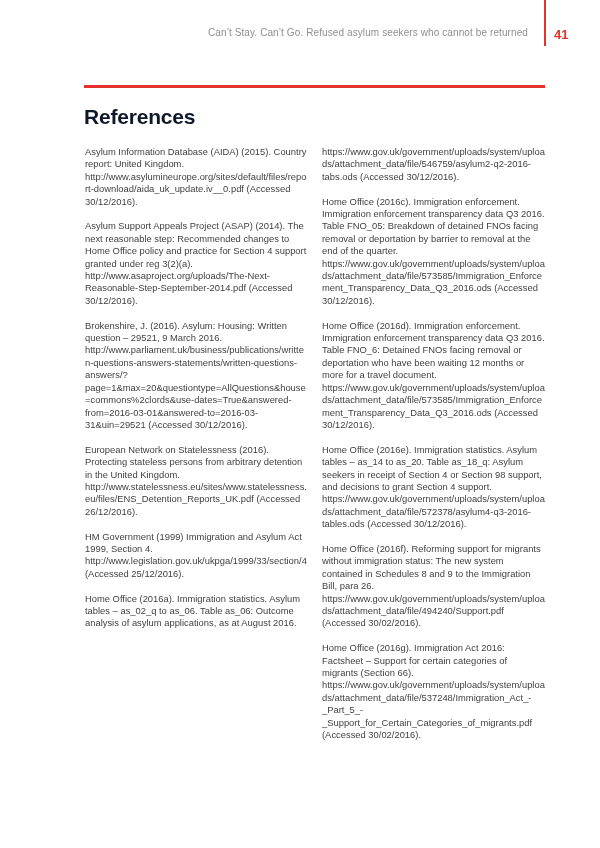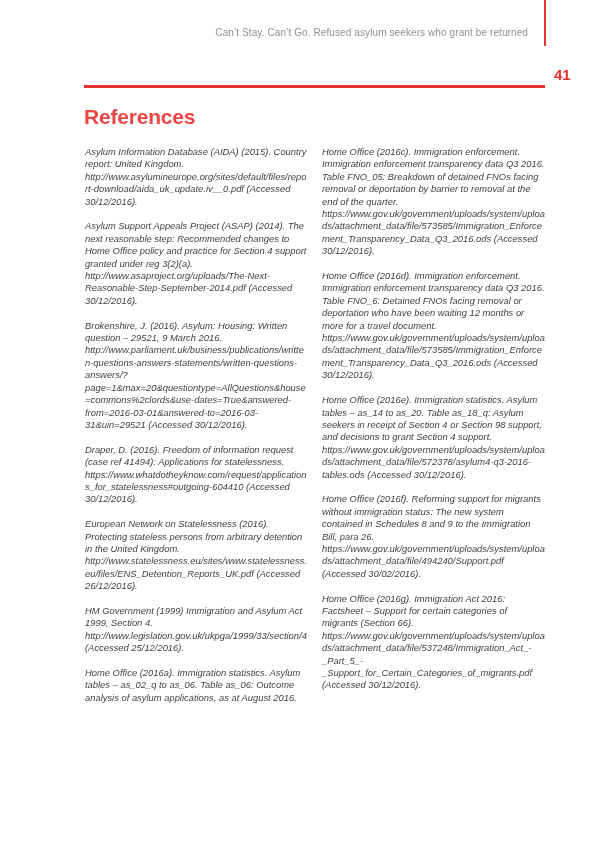--- a/index.html
+++ b/index.html
@@ -31,89 +31,87 @@
     left: 544px;
     top: 0;
     width: 2px;
     height: 46px;
     background: #e5322d;
   }
   .page-number {
     position: absolute;
     top: 27px;
     left: 554px;
-    font-size: 15px;
+    font-size: 13px;
     font-weight: bold;
     color: #e5322d;
-    margin-top: 39px;
   }
   .section-rule {
     position: absolute;
     left: 84px;
     top: 85px;
     width: 461px;
     height: 3px;
     background: #e5322d;
   }
   .page-title {
     position: absolute;
     left: 84px;
     top: 91px;
     font-size: 21px;
     font-weight: bold;
-    color: #ef4444;
+    color: #0f172a;
     letter-spacing: -0.2px;
   }
   .columns {
     position: absolute;
     left: 85px;
     top: 146px;
     width: 460px;
     display: flex;
     gap: 14px;
-    font-style: italic;
   }
   .col {
     width: 223px;
     font-size: 9.4px;
     line-height: 12.4px;
     color: #3f3f3f;
     overflow-wrap: anywhere;
   }
   .ref {
     margin: 0 0 12.4px 0;
   }
 </style>
 </head>
 <body>
 
 <div class="page">
 
-  <div class="running-title">Can’t Stay. Can’t Go. Refused asylum seekers who grant be returned</div>
+  <div class="running-title">Can’t Stay. Can’t Go. Refused asylum seekers who cannot be returned</div>
 
   <div class="header-divider"></div>
 
   <div class="page-number">41</div>
 
   <div class="section-rule"></div>
 
   <h1 class="page-title">References</h1>
 
   <div class="columns">
     <div class="col">
       <p class="ref">Asylum Information Database (AIDA) (2015). Country report: United Kingdom. http://www.asylumineurope.org/sites/default/files/report-download/aida_uk_update.iv__0.pdf (Accessed 30/12/2016).</p>
       <p class="ref">Asylum Support Appeals Project (ASAP) (2014). The next reasonable step: Recommended changes to Home Office policy and practice for Section 4 support granted under reg 3(2)(a). http://www.asaproject.org/uploads/The-Next-Reasonable-Step-September-2014.pdf (Accessed 30/12/2016).</p>
       <p class="ref">Brokenshire, J. (2016). Asylum: Housing: Written question – 29521, 9 March 2016. http://www.parliament.uk/business/publications/written-questions-answers-statements/written-questions-answers/?page=1&amp;max=20&amp;questiontype=AllQuestions&amp;house=commons%2clords&amp;use-dates=True&amp;answered-from=2016-03-01&amp;answered-to=2016-03-31&amp;uin=29521 (Accessed 30/12/2016).</p>
-      <p class="ref">Draper, D. (2016). Freedom of information request (case ref 41494): Applications for statelessness. https://www.whatdotheyknow.com/request/applications_for_statelessness#outgoing-604410 (Accessed 30/12/2016).</p>
       <p class="ref">European Network on Statelessness (2016). Protecting stateless persons from arbitrary detention in the United Kingdom. http://www.statelessness.eu/sites/www.statelessness.eu/files/ENS_Detention_Reports_UK.pdf (Accessed 26/12/2016).</p>
       <p class="ref">HM Government (1999) Immigration and Asylum Act 1999, Section 4. http://www.legislation.gov.uk/ukpga/1999/33/section/4 (Accessed 25/12/2016).</p>
       <p class="ref">Home Office (2016a). Immigration statistics. Asylum tables – as_02_q to as_06. Table as_06: Outcome analysis of asylum applications, as at August 2016.</p>
     </div>
     <div class="col">
+      <p class="ref">https://www.gov.uk/government/uploads/system/uploads/attachment_data/file/546759/asylum2-q2-2016-tabs.ods (Accessed 30/12/2016).</p>
       <p class="ref">Home Office (2016c). Immigration enforcement. Immigration enforcement transparency data Q3 2016. Table FNO_05: Breakdown of detained FNOs facing removal or deportation by barrier to removal at the end of the quarter. https://www.gov.uk/government/uploads/system/uploads/attachment_data/file/573585/Immigration_Enforcement_Transparency_Data_Q3_2016.ods (Accessed 30/12/2016).</p>
       <p class="ref">Home Office (2016d). Immigration enforcement. Immigration enforcement transparency data Q3 2016. Table FNO_6: Detained FNOs facing removal or deportation who have been waiting 12 months or more for a travel document. https://www.gov.uk/government/uploads/system/uploads/attachment_data/file/573585/Immigration_Enforcement_Transparency_Data_Q3_2016.ods (Accessed 30/12/2016).</p>
       <p class="ref">Home Office (2016e). Immigration statistics. Asylum tables – as_14 to as_20. Table as_18_q: Asylum seekers in receipt of Section 4 or Section 98 support, and decisions to grant Section 4 support. https://www.gov.uk/government/uploads/system/uploads/attachment_data/file/572378/asylum4-q3-2016-tables.ods (Accessed 30/12/2016).</p>
       <p class="ref">Home Office (2016f). Reforming support for migrants without immigration status: The new system contained in Schedules 8 and 9 to the Immigration Bill, para 26. https://www.gov.uk/government/uploads/system/uploads/attachment_data/file/494240/Support.pdf (Accessed 30/02/2016).</p>
-      <p class="ref">Home Office (2016g). Immigration Act 2016: Factsheet – Support for certain categories of migrants (Section 66). https://www.gov.uk/government/uploads/system/uploads/attachment_data/file/537248/Immigration_Act_-_Part_5_-_Support_for_Certain_Categories_of_migrants.pdf (Accessed 30/12/2016).</p>
+      <p class="ref">Home Office (2016g). Immigration Act 2016: Factsheet – Support for certain categories of migrants (Section 66). https://www.gov.uk/government/uploads/system/uploads/attachment_data/file/537248/Immigration_Act_-_Part_5_-_Support_for_Certain_Categories_of_migrants.pdf (Accessed 30/02/2016).</p>
     </div>
   </div>
 
 </div>
 
 </body></html>

